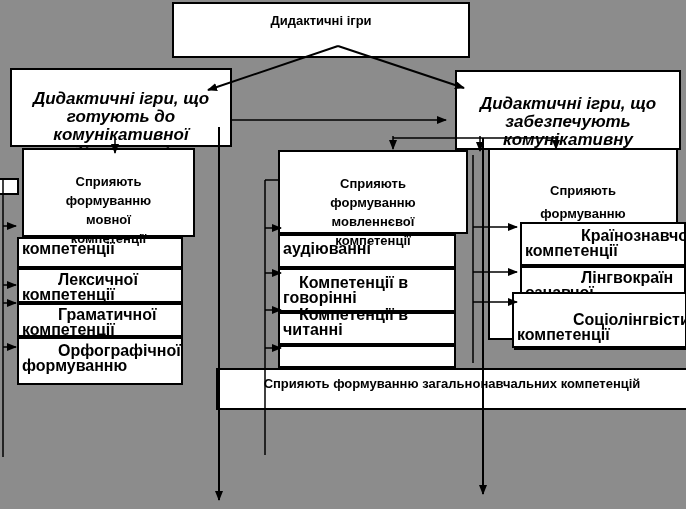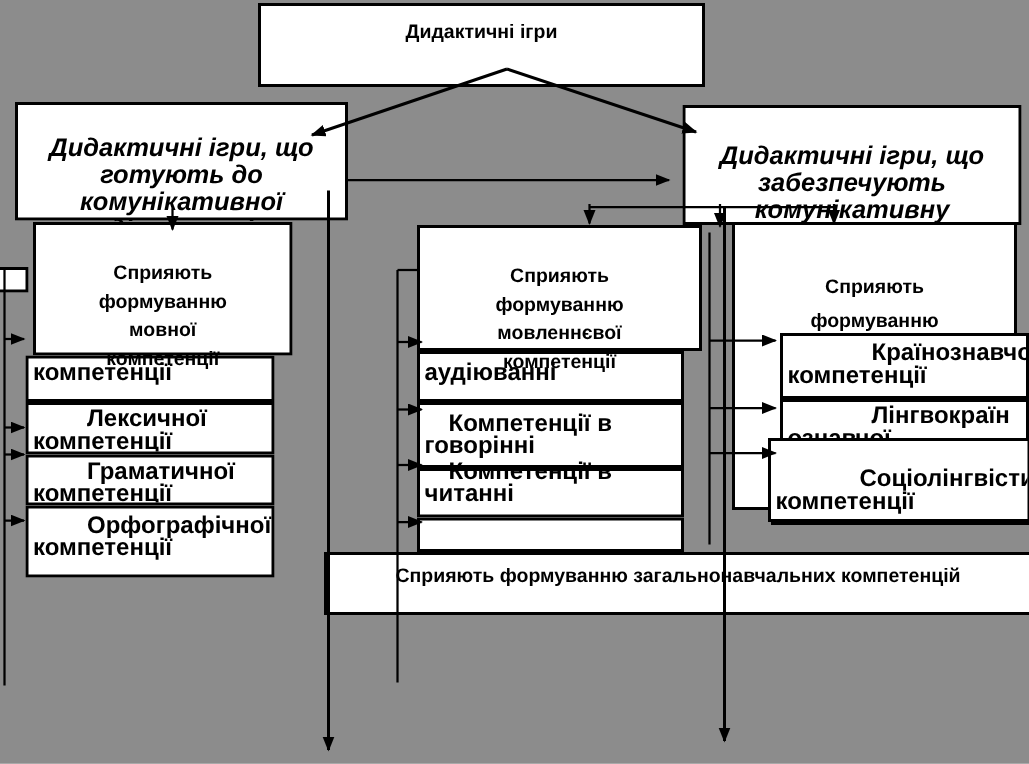--- a/index.html
+++ b/index.html
@@ -64,21 +64,21 @@
     <div class="cell" style="top:0; height:31px;">
       <span>компетенції</span>
     </div>
     <div class="cell indent36" style="top:31px; height:35px;">
       <span>Лексичної компетенції</span>
     </div>
     <div class="cell indent36" style="top:66px; height:34px;">
       <span>Граматичної компетенції</span>
     </div>
     <div class="cell indent36" style="top:100px; height:48px; padding-top:4px;">
-      <span>Орфографічної компетенції</span>
+      <span>Орфографічної формуванню</span>
     </div>
   </div>
 
   <div class="box center prelines" style="left:278px; top:150px; width:190px; height:84px; padding-top:3px; line-height:19px; z-index:5;">
     <span>Сприяють
 формуванню
 мовленнєвої
 компетенції</span>
   </div>
   <div class="stack" style="left:278px; top:234px; width:190px; height:134px; z-index:4;">

